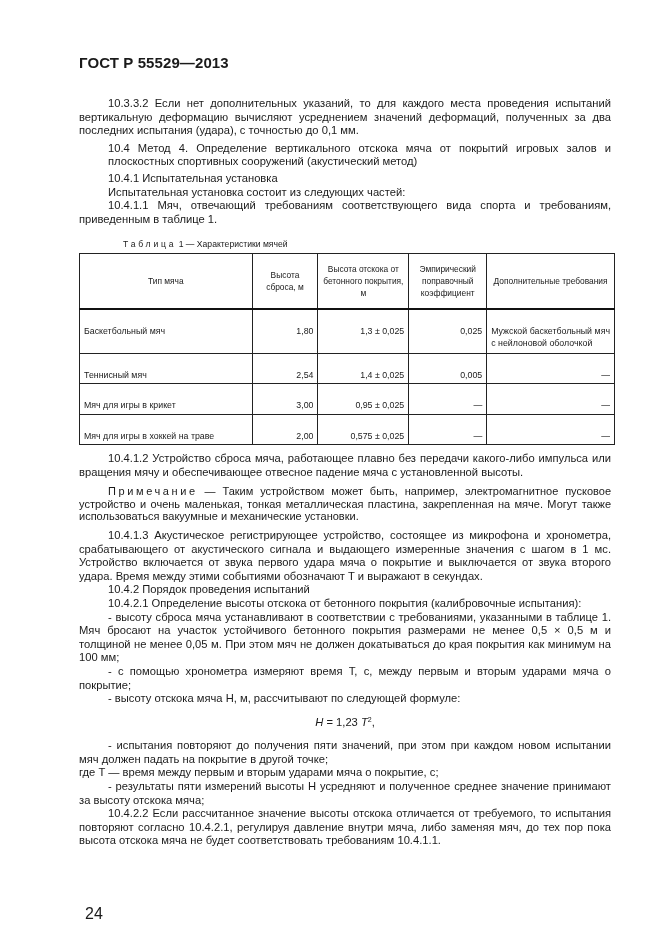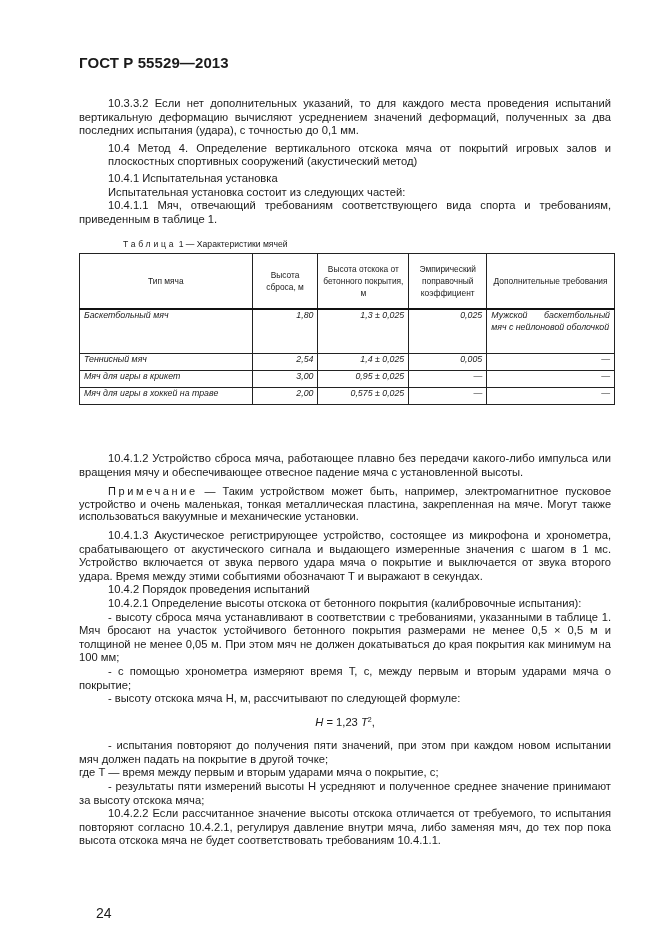--- a/index.html
+++ b/index.html
@@ -25,28 +25,28 @@
     margin-left: 44px;
   }
   .cap .spaced { letter-spacing: 2.8px; }
   table.t1 {
     position: absolute; left: 79px; top: 253px; width: 536px;
     border-collapse: collapse; font-size: 8.8px;
   }
   table.t1 th, table.t1 td { border: 1px solid #222; padding: 2px 4px; vertical-align: top; }
   table.t1 th { font-weight: normal; text-align: center; vertical-align: middle; height: 50px; line-height: 12px; font-size: 8.4px; }
   table.t1 thead tr th { border-bottom: 2px solid #111; }
-  table.t1 td { line-height: 11.5px; padding-top: 0; font-style: italic; }
+  table.t1 td { line-height: 11.5px; padding-top: 16px; }
   table.t1 td.c { text-align: right; }
   table.t1 td.j { text-align: justify; }
   .note { font-size: 11px; line-height: 12.6px; }
   .note .spaced { letter-spacing: 2.6px; }
   .formula { text-align: center; margin: 10px 0 10px 0; text-indent: 0; }
   .formula i { font-style: italic; }
-  .pageno { position: absolute; left: 96px; top: 905px; font-size: 14px; }
+  .pageno { position: absolute; left: 85px; top: 905px; font-size: 16px; }
   sup { font-size: 7px; vertical-align: 4px; line-height: 0; }
 </style>
 </head>
 <body>
 
 <div class="page">
 
   <div class="header">ГОСТ Р 55529—2013</div>
 
   <div class="body-text" style="top:97px;">

